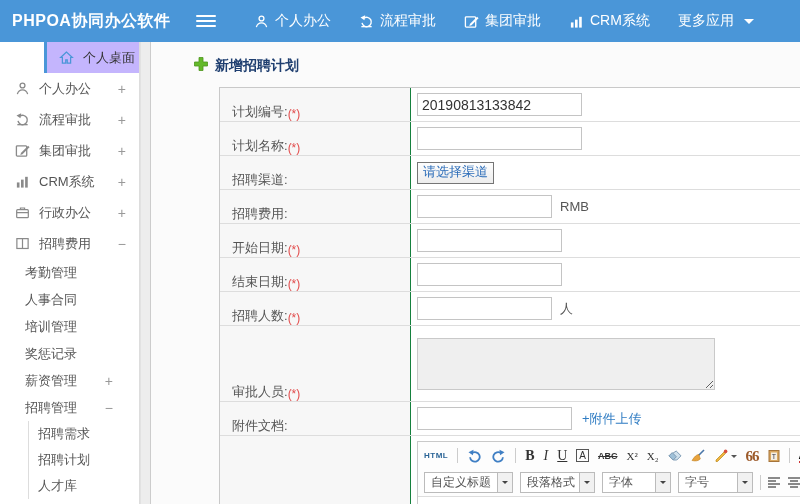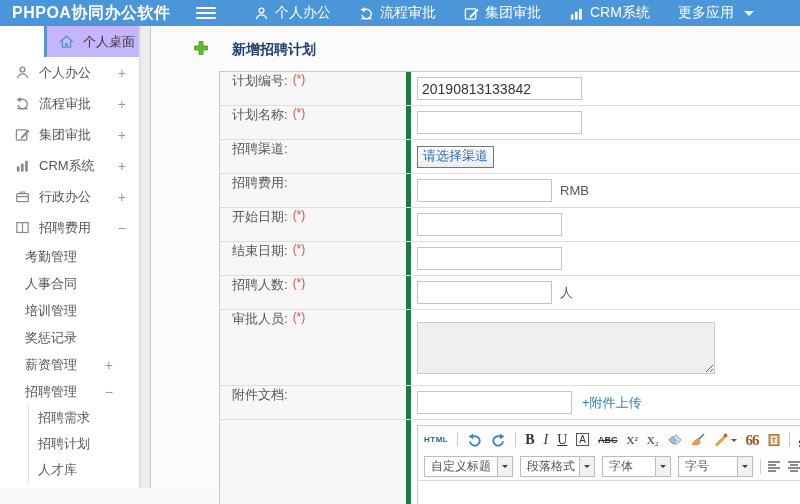--- a/index.html
+++ b/index.html
@@ -1,20 +1,20 @@
 <!DOCTYPE html>
 <html><head>
 <meta charset="utf-8">
 <style>
   * { margin:0; padding:0; box-sizing:border-box; }
   body { font-family:"Liberation Sans", sans-serif; background:#ddd; }
   #screen { width:800px; height:504px; overflow:hidden; position:relative; background:#fafafa; }
 
   
-  .topbar { height:26px; background:#4a96d8; display:flex; align-items:center; color:#fff; }
+  .topbar { height:42px; background:#4a96d8; display:flex; align-items:center; color:#fff; }
   .brand { width:182px; padding-left:12px; font-size:16px; font-weight:bold; letter-spacing:.5px; }
   .burger { width:20px; margin-left:14px; cursor:pointer; }
   .burger i { display:block; height:2px; background:#fff; margin:3px 0; border-radius:1px; }
   .topnav { display:flex; align-items:center; margin-left:24px; }
   .topnav .titem { display:flex; align-items:center; gap:6px; margin:0 14px; font-size:14px; cursor:pointer; white-space:nowrap; }
   .titem svg { display:block; }
   .caret-down { width:0; height:0; border:5px solid transparent; border-top-color:#fff; margin-top:5px; margin-left:4px; }
 
   
   .app-body { display:flex; height:462px; }
@@ -29,29 +29,29 @@
   .expander { position:absolute; right:13px; color:#999; font-size:14px; }
   .submenu .side-sub { height:27px; display:flex; align-items:center; padding-left:25px; font-size:13px; color:#555; position:relative; cursor:pointer; }
   .submenu .side-sub .expander { right:26px; }
   .submenu3 { margin-left:28px; border-left:1px solid #ddd; }
   .submenu3 .side-sub3 { height:26px; display:flex; align-items:center; padding-left:9px; font-size:13px; color:#555; cursor:pointer; }
 
   .gutter { width:11px; background:#ededed; border-right:1px solid #ccc; border-left:1px solid #e2e2e2; }
 
   
   .main { flex:1; background:#fbfbfb; min-width:0; }
-  .page-head { display:flex; align-items:center; gap:24px; padding:15px 0 12px 43px; }
+  .page-head { display:flex; align-items:center; gap:7px; padding:15px 0 12px 43px; }
   .page-head h1 { font-size:14px; color:#1f3f70; font-weight:bold; }
   .plus-icon { display:block; }
 
   
   .ftable { margin-left:68px; width:622px; border:1px solid #c9c9c9; border-bottom:none; background:#fff; }
   .frow { display:flex; border-bottom:1px solid #ddd; height:34px; }
-  .frow .fl { width:191px; flex:0 0 191px; background:#f7f7f7; border-right:5px solid #15803d;
-              display:flex; align-items:flex-start; padding-left:12px; font-size:13px; color:#555; gap:5px; }
+  .frow .fl { width:191px; flex:0 0 191px; background:#f7f7f7; border-right:1px solid #15803d;
+              display:flex; align-items:flex-end; padding-left:12px; font-size:13px; color:#555; }
   .frow .fl em { font-style:normal; color:#e24c4c; font-size:12px; }
   .frow .fv { flex:1; background:#fff; display:flex; align-items:center; padding-left:6px; min-width:0; overflow:visible; }
   .frow.tall { height:76px; }
   .frow.editor-row { height:96px; border-bottom:none; }
   .frow.editor-row .fv { align-items:flex-start; padding-top:5px; }
   .fv input[type=text] { height:23px; border:1px solid #c4c4c4; background:#fff; font-size:14px; color:#333; padding:0 4px; font-family:"Liberation Sans",sans-serif; }
   .suffix { margin-left:8px; font-size:13px; color:#555; }
   .blue-link { font-size:13px; color:#2f7cc3; text-decoration:none; cursor:pointer; }
   .fv .with-link { margin-left:10px; }
   .fv-col { display:flex; flex-direction:column; justify-content:center; gap:5px; }

